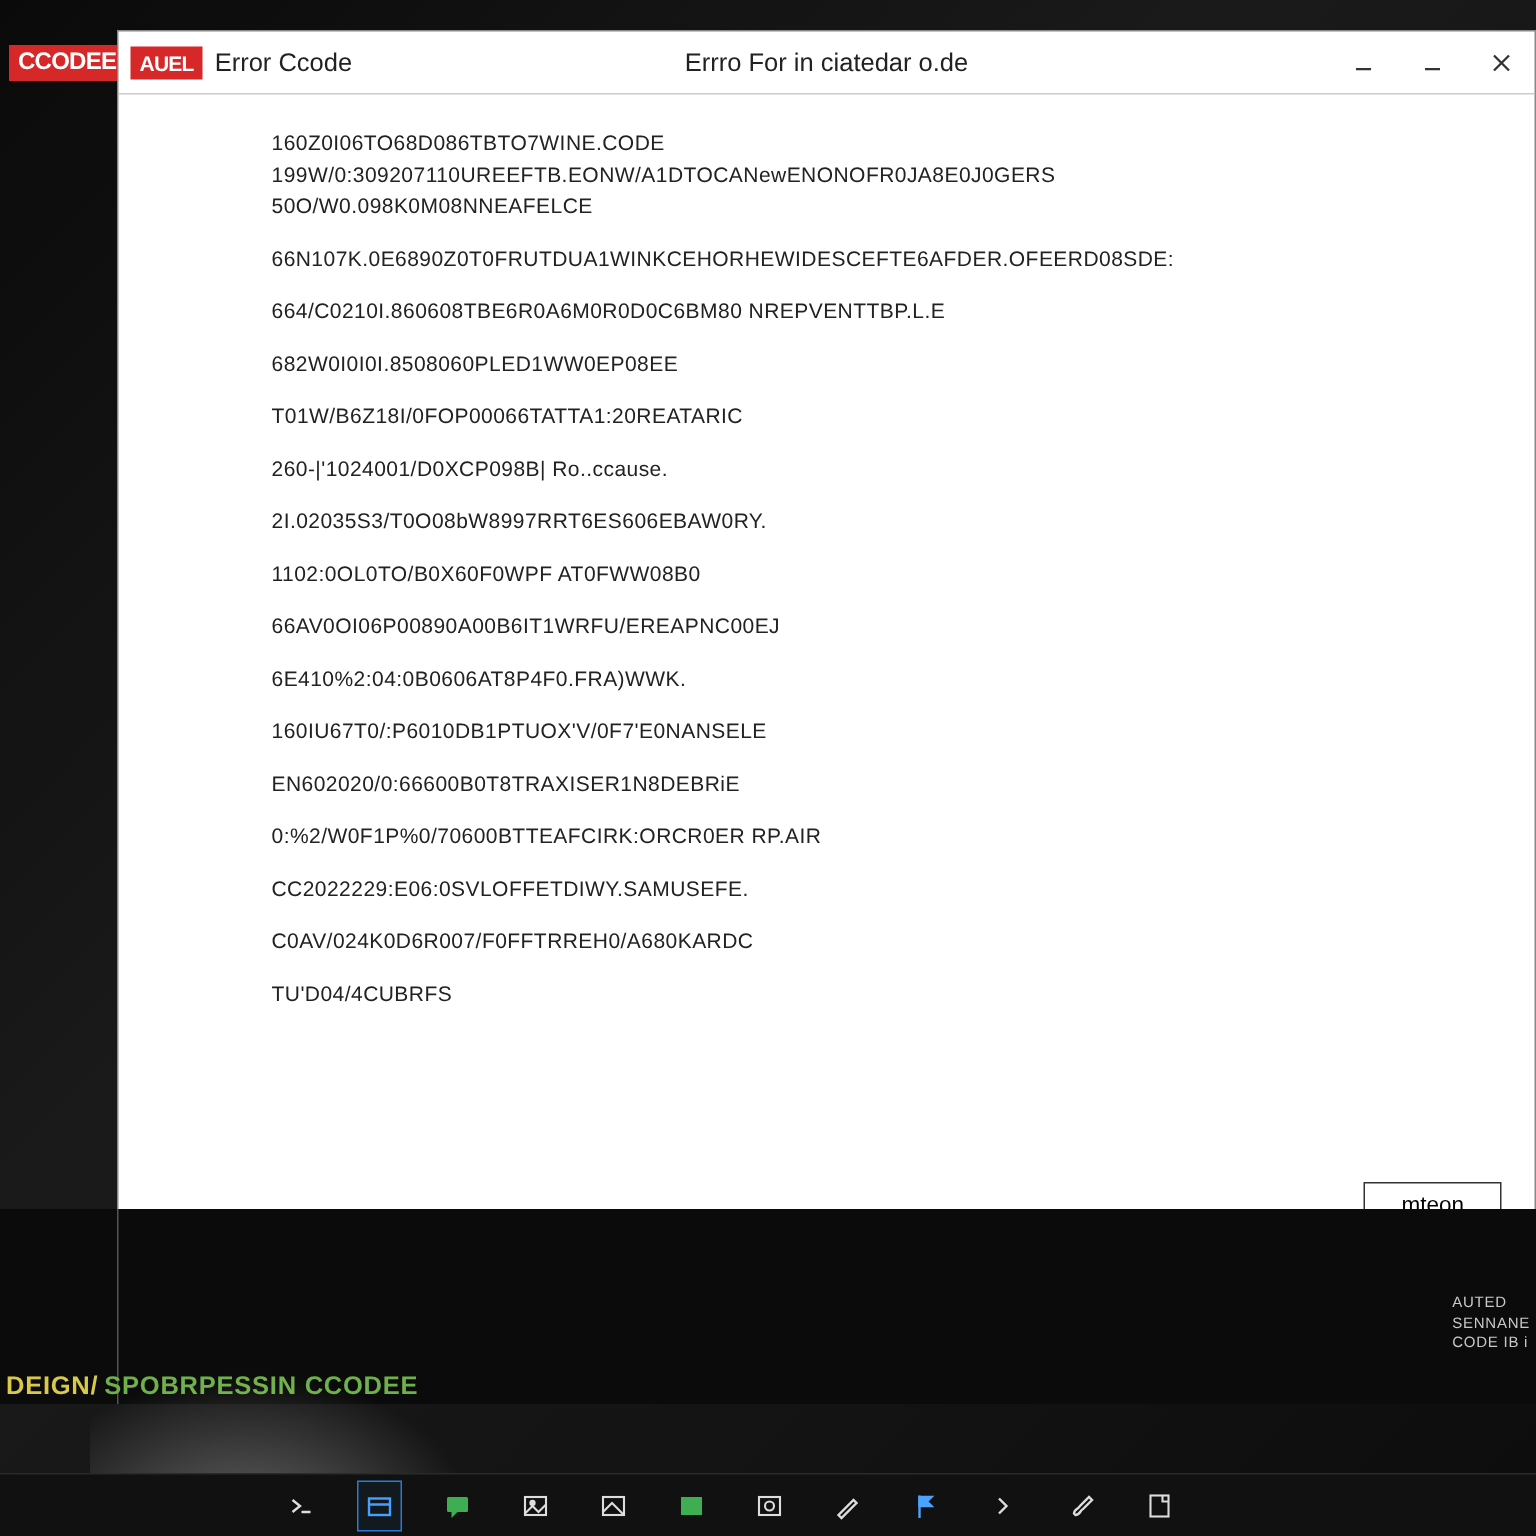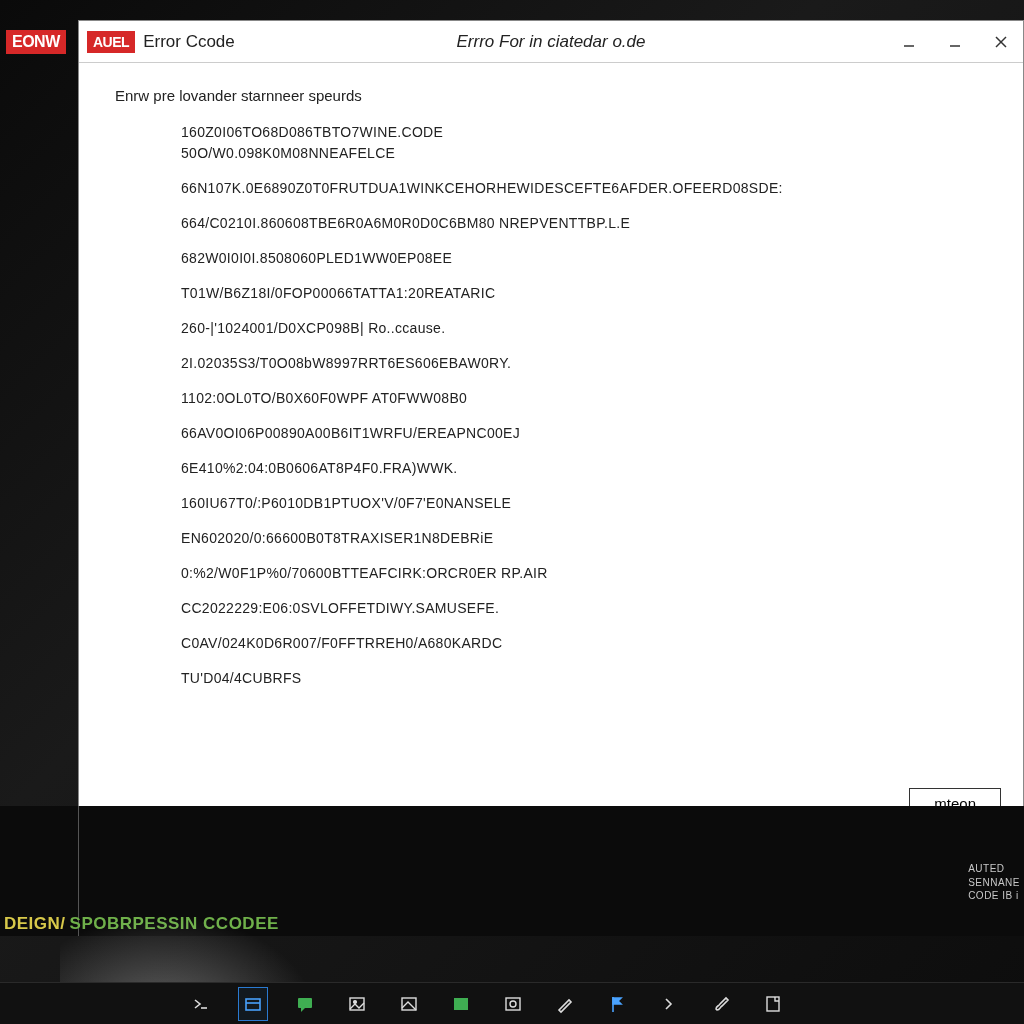--- a/index.html
+++ b/index.html
@@ -7,21 +7,21 @@
   .desktop { width:1024px; height:1024px; position:relative; background:linear-gradient(135deg,#0a0a0a 0%,#1a1a1a 40%,#0d0d0d 100%); }
 
   
   .outer-logo { position:absolute; top:30px; left:6px; background:#d62828; color:#fff; font-weight:700; font-size:16px; padding:3px 6px; letter-spacing:-.5px; }
 
   
   .dialog { position:absolute; left:78px; top:20px; width:946px; height:818px; background:#fff; border:1px solid #888; display:flex; flex-direction:column; }
   .titlebar { height:42px; border-bottom:1px solid #ccc; display:flex; align-items:center; padding:0 6px 0 8px; }
   .titlebar .app-logo { background:#d62828; color:#fff; font-weight:700; font-size:14px; padding:3px 6px; margin-right:8px; letter-spacing:-.5px; }
   .titlebar .title1 { font-size:17px; color:#222; }
-  .titlebar .title2 { font-size:17px; color:#222; position:absolute; left:50%; transform:translateX(-50%);font-style:italic; }
+  .titlebar .title2 { font-size:17px; color:#222; position:absolute; left:50%; transform:translateX(-50%); }
   .winbtns { margin-left:auto; display:flex; gap:26px; align-items:center; padding-right:6px; }
   .winbtn { width:20px; height:20px; display:flex; align-items:center; justify-content:center; color:#222; font-size:14px; cursor:pointer; }
   .winbtn svg { width:14px; height:14px; stroke:#333; stroke-width:1.5; fill:none; }
 
   .body-area { flex:1; padding:22px 30px 20px 36px; font-size:14px; color:#222; line-height:1.5; position:relative; }
   .intro { margin-left:0; margin-bottom:14px; font-size:15px; }
   .code-head { margin-left:44px; font-size:14px; letter-spacing:.3px; }
   .sub1 { margin-left:66px; font-size:14px; letter-spacing:.3px; }
   .section-label { margin-left:44px; margin-top:16px; margin-bottom:4px; font-size:15px; }
   .dump { margin-left:66px; font-size:14px; letter-spacing:.3px; }
@@ -46,21 +46,21 @@
   .tb-icon { width:22px; height:22px; display:flex; align-items:center; justify-content:center; color:#ddd; cursor:pointer; position:relative; }
   .tb-icon svg { width:20px; height:20px; }
   .tb-icon.active::after { content:""; position:absolute; left:-4px; top:-6px; right:-4px; bottom:-6px; border:1px solid #2a7ad1; background:rgba(42,122,209,.08); }
 </style>
 </head>
 <body>
 
 <div class="desktop">
 
   <div class="outer-logo">
-    <span>EONW</span>
+    <span>CCODEE</span>
   </div>
 
   <div class="dialog">
     <div class="titlebar">
       <span class="app-logo">AUEL</span>
       <span class="title1">Error Ccode</span>
       <span class="title2">Errro For in ciatedar o.de</span>
       <div class="winbtns">
         <div class="winbtn">
             <svg viewBox="0 0 14 14">
@@ -75,22 +75,22 @@
         <div class="winbtn">
             <svg viewBox="0 0 14 14">
               <line x1="2" y1="2" x2="12" y2="12"></line>
               <line x1="12" y1="2" x2="2" y2="12"></line>
             </svg>
           </div>
       </div>
     </div>
 
     <div class="body-area">
-      <div class="intro">Enrw pre lovander starnneer speurds</div>
       <div class="sub1">160Z0I06TO68D086TBTO7WINE.CODE</div>
+      <div class="sub1">199W/0:309207110UREEFTB.EONW/A1DTOCANewENONOFR0JA8E0J0GERS</div>
       <div class="sub1">50O/W0.098K0M08NNEAFELCE</div>
 
       <div class="dump">
         <div>66N107K.0E6890Z0T0FRUTDUA1WINKCEHORHEWIDESCEFTE6AFDER.OFEERD08SDE:</div>
         <div>664/C0210I.860608TBE6R0A6M0R0D0C6BM80 NREPVENTTBP.L.E</div>
         <div>682W0I0I0I.8508060PLED1WW0EP08EE</div>
         <div>T01W/B6Z18I/0FOP00066TATTA1:20REATARIC</div>
         <div>260-|'1024001/D0XCP098B| Ro..ccause.</div>
         <div>2I.02035S3/T0O08bW8997RRT6ES606EBAW0RY.</div>
         <div>1102:0OL0TO/B0X60F0WPF AT0FWW08B0</div>

